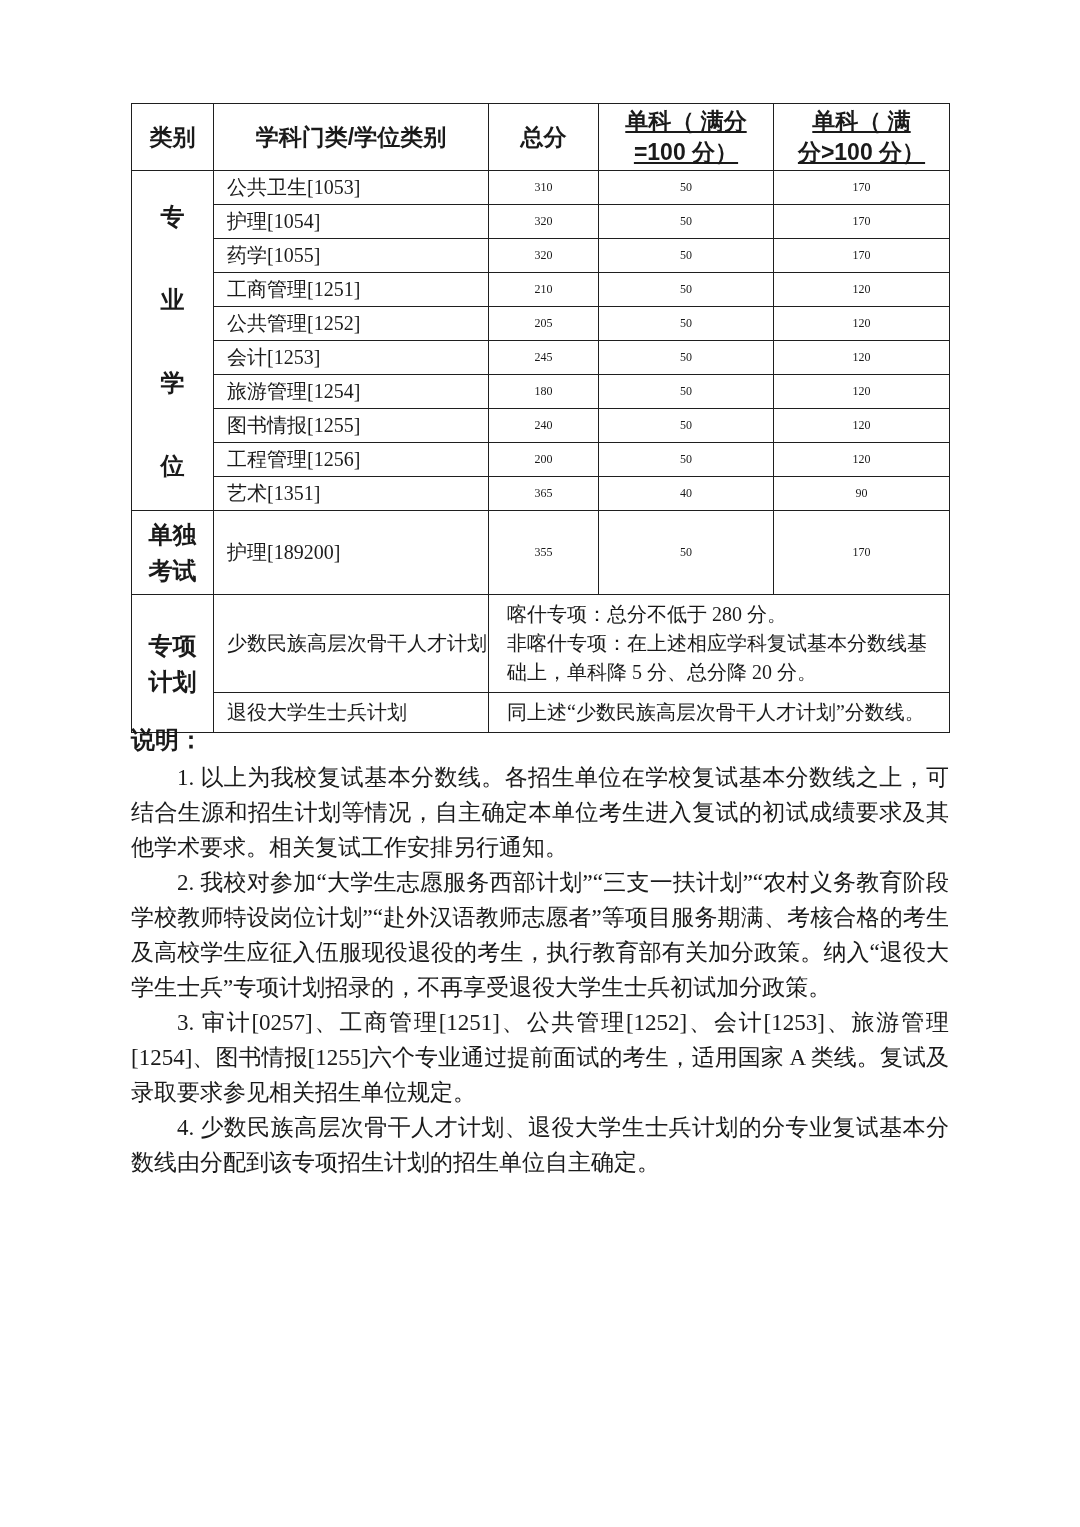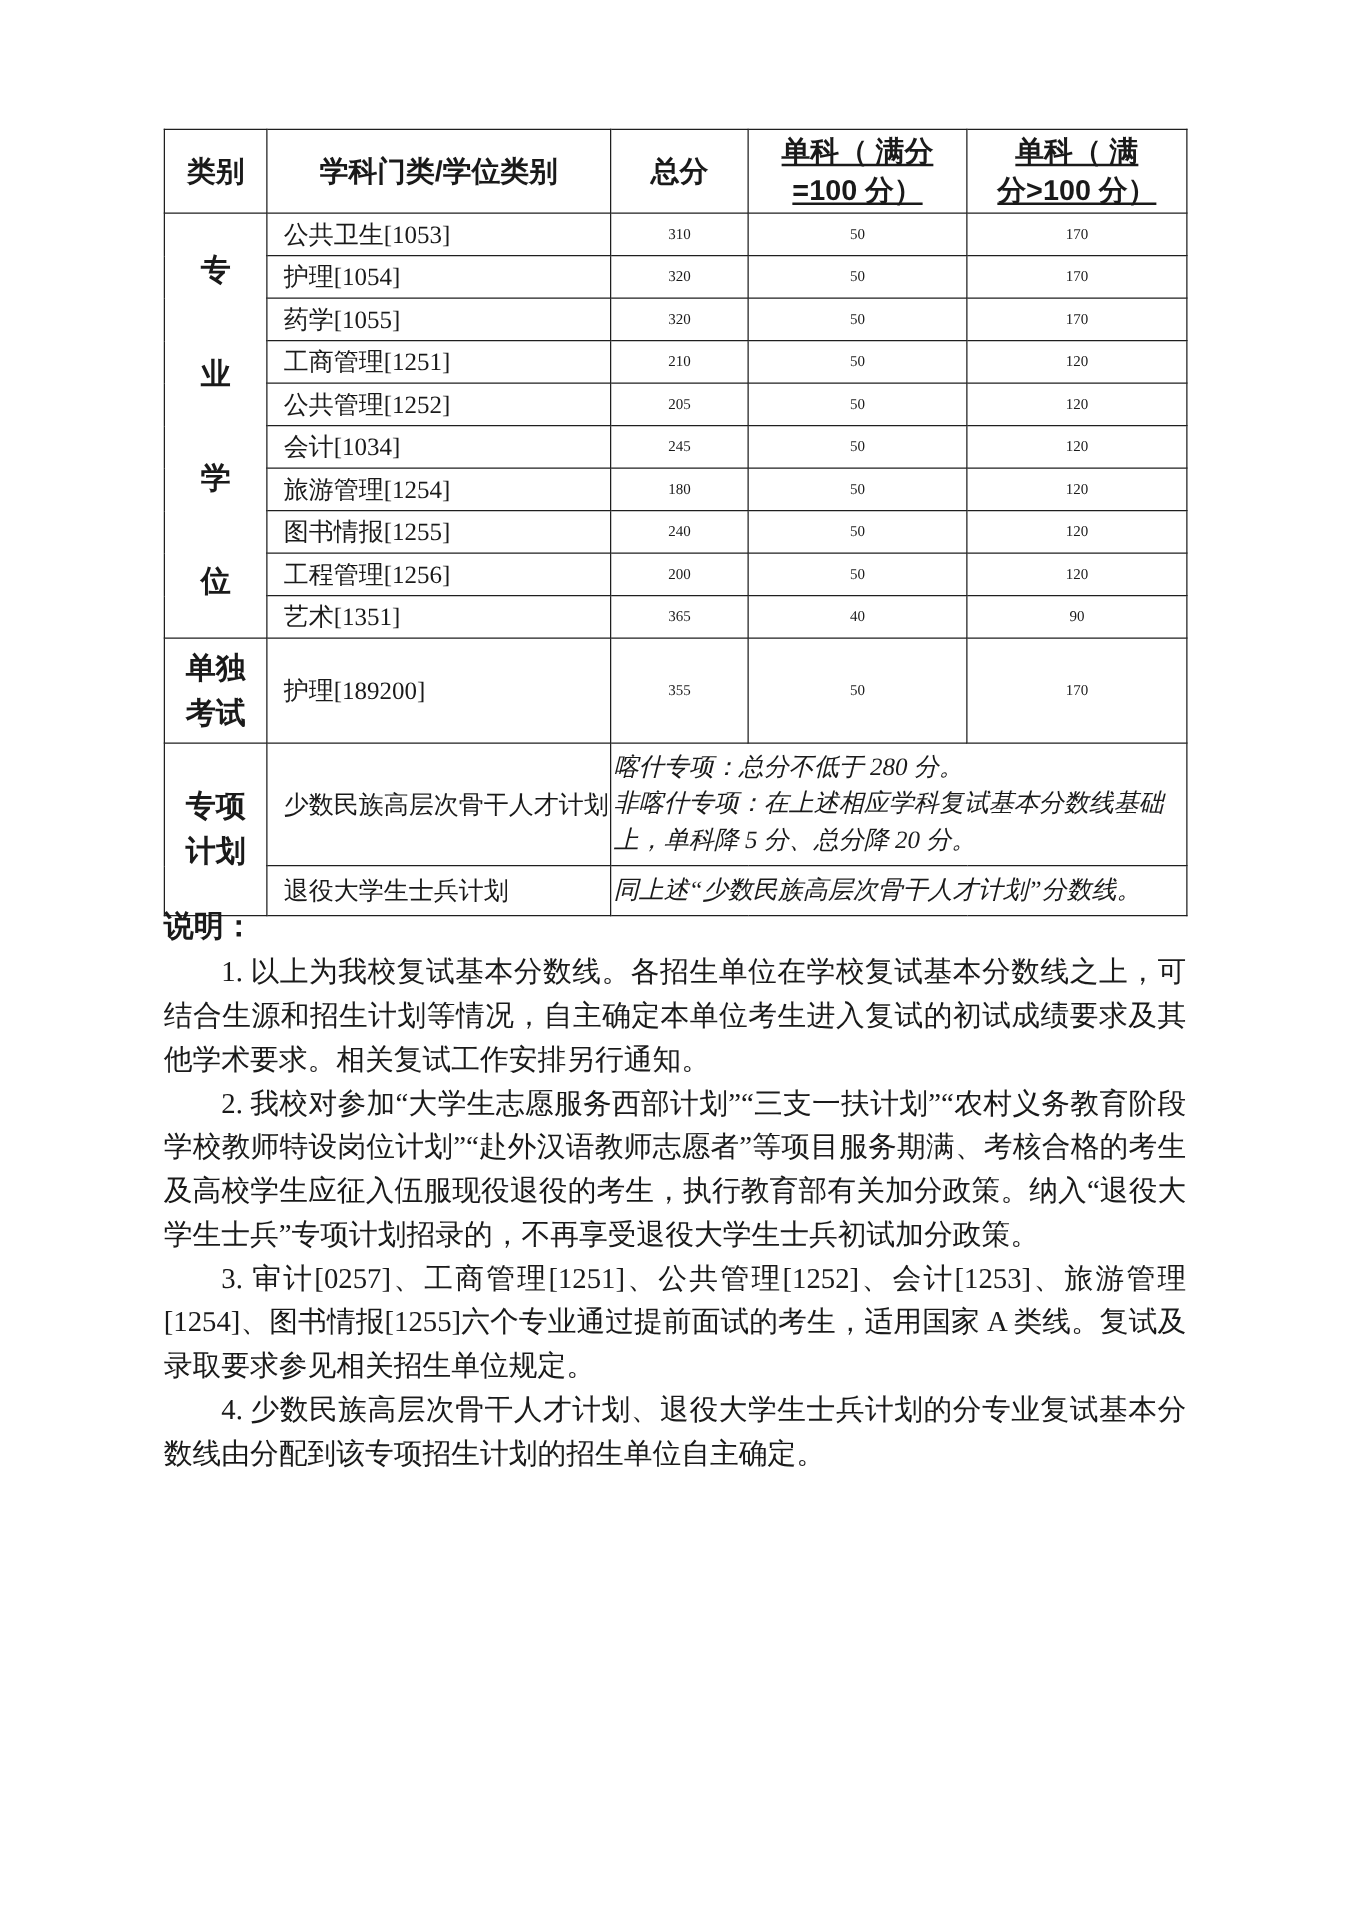--- a/index.html
+++ b/index.html
@@ -50,35 +50,34 @@
   .name-cell {
     font-size: 20px;
     text-align: left;
     padding-left: 13px;
     white-space: nowrap;
   }
   .num-cell { font-size: 12px; text-align: center; }
   .detail-cell {
     font-size: 20px;
     text-align: left;
-    padding: 5px 10px 5px 2px;
+    padding: 5px 10px 5px 18px;
     line-height: 29px;
     white-space: pre-line;
     vertical-align: middle;
-    font-style: italic;
   }
   .preline { white-space: pre-line; text-decoration: underline; }
   .notes {
     position: absolute;
     left: 131px;
     top: 724px;
     width: 818px;
   }
   .notes-heading {
-    font-family: Liberation Serif, serif;
+    font-family: Liberation Mono, monospace;
     font-weight: bold;
     font-size: 24px;
     line-height: 36px;
   }
   .note-item {
     font-size: 23px;
     line-height: 35px;
     text-align: justify;
     text-indent: 2em;
   }
@@ -143,21 +142,21 @@
         <td class="num-cell">50</td>
         <td class="num-cell">120</td>
       </tr>
       <tr class="data-row">
         <td class="name-cell">公共管理[1252]</td>
         <td class="num-cell">205</td>
         <td class="num-cell">50</td>
         <td class="num-cell">120</td>
       </tr>
       <tr class="data-row">
-        <td class="name-cell">会计[1034]</td>
+        <td class="name-cell">会计[1253]</td>
         <td class="num-cell">245</td>
         <td class="num-cell">50</td>
         <td class="num-cell">120</td>
       </tr>
       <tr class="data-row">
         <td class="name-cell">旅游管理[1254]</td>
         <td class="num-cell">180</td>
         <td class="num-cell">50</td>
         <td class="num-cell">120</td>
       </tr>

